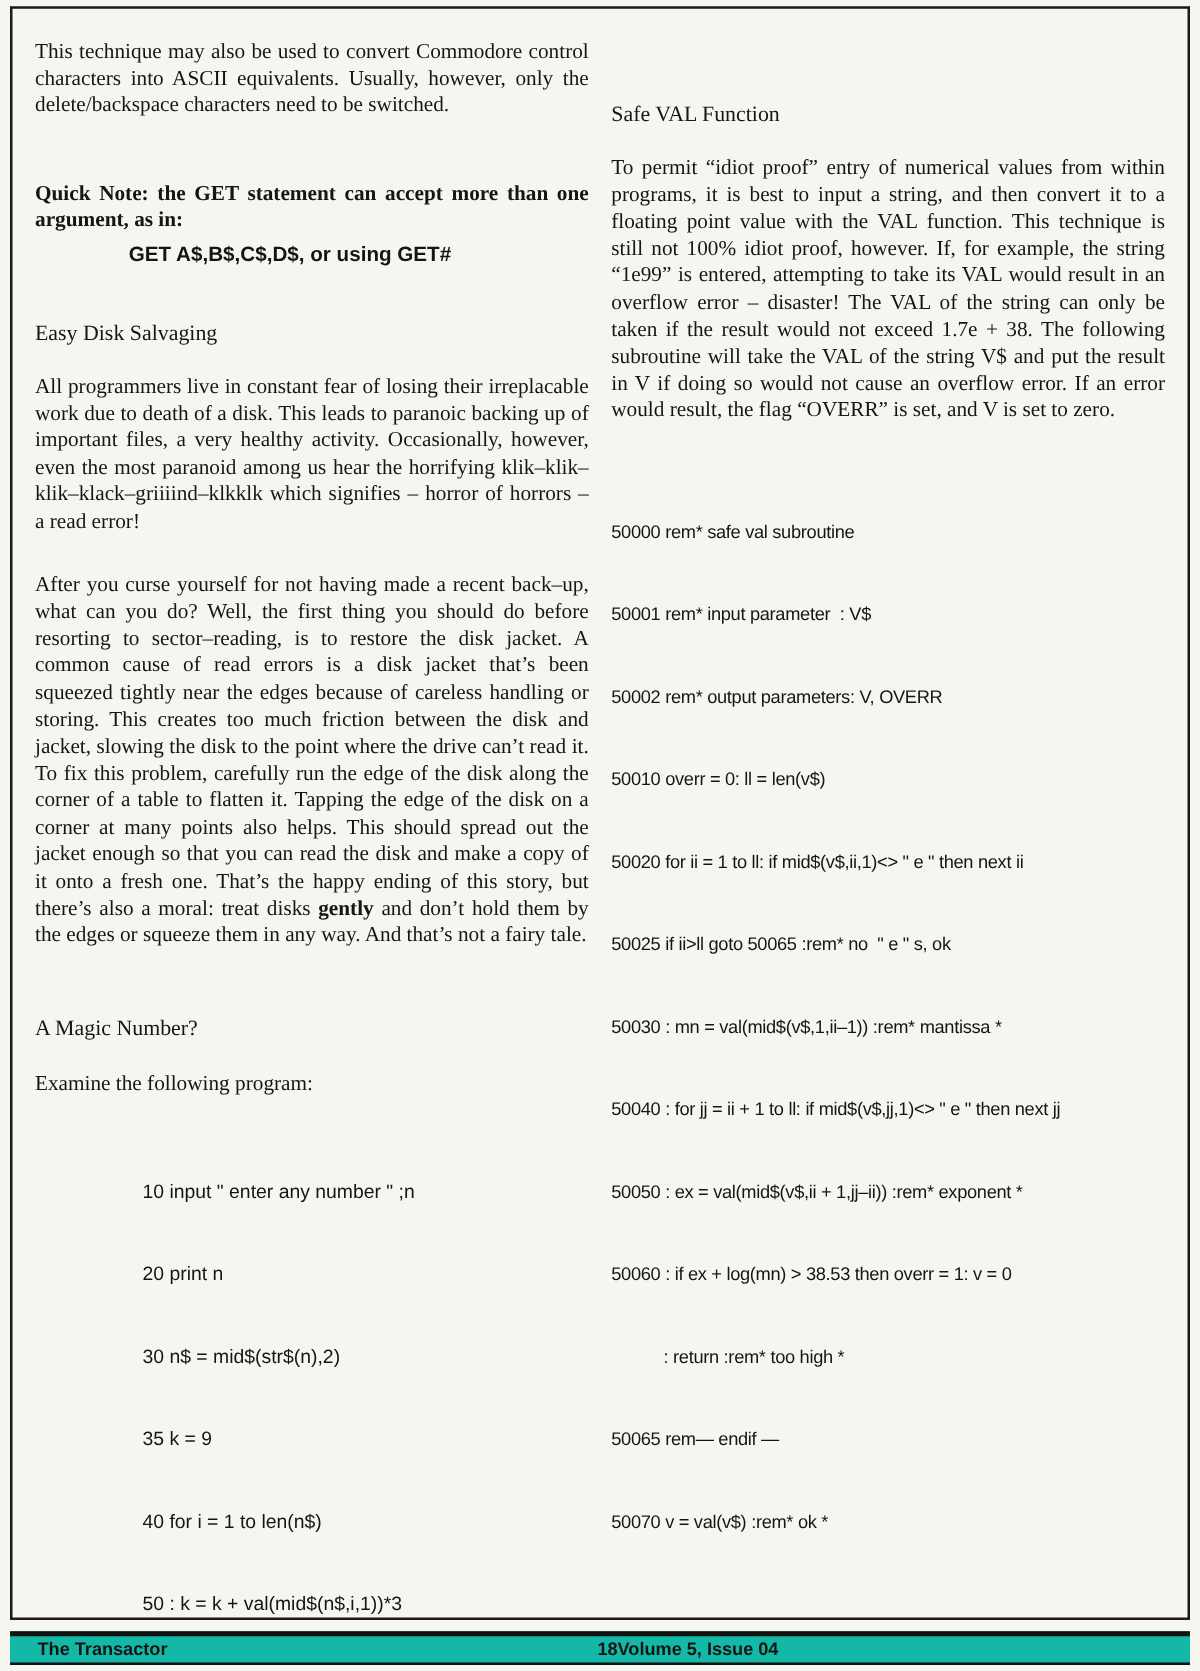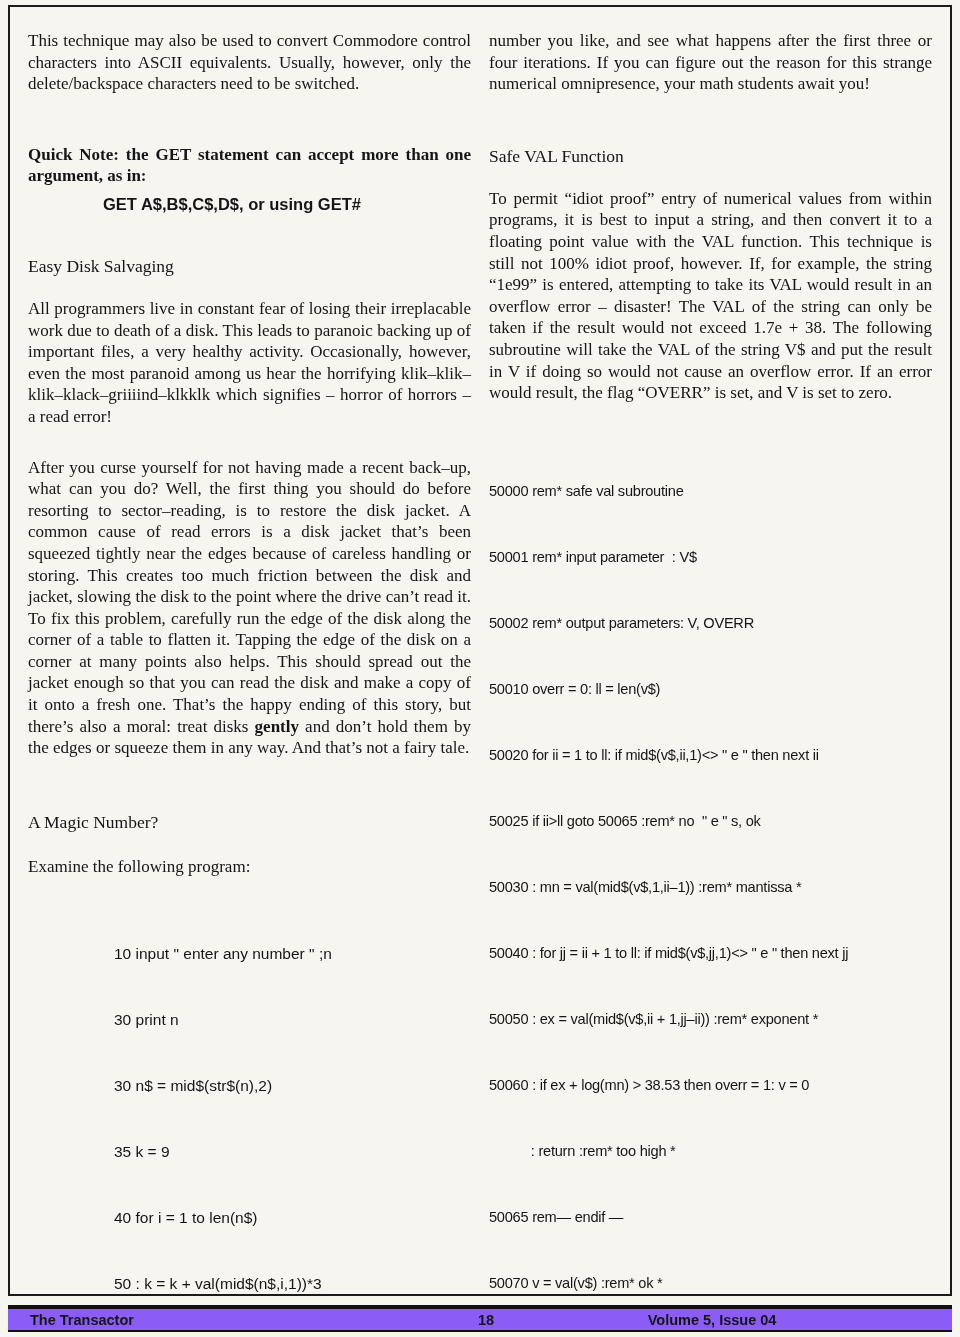--- a/index.html
+++ b/index.html
@@ -27,25 +27,25 @@
   .l-ep1{margin-top:21px;}
   .l-ep2{margin-top:29px;}
   .l-h2{margin-top:52px;}
   .l-ex{margin-top:23px;}
   .l-prog{margin-top:22px;margin-left:86px;}
   .r-h1{margin-top:50px;}
   .r-sv{margin-top:21px;}
   .r-code{margin-top:32px;}
   .footer{position:absolute;left:8px;top:1305px;width:944px;height:21px;
         border-top:4px solid #101010;border-bottom:2px solid #101010;
-        display:flex;align-items:center;background:#8b5cf6;
+        display:flex;align-items:center;background:#14b8a6;
         font-family:"Liberation Sans",sans-serif;font-weight:bold;font-size:14.5px;}
   .f-left{flex:1;padding-left:22px;}
   .f-center{flex:0 0 auto;margin-left:12px;}
-  .f-right{flex:1;text-align:center;padding-right:22px;}
+  .f-right{flex:1;text-align:left;padding-right:22px;}
 </style>
 </head>
 <body>
 
 <div class="page">
   <div class="page-border"></div>
 
   <div class="col col-left">
     <p class="para">This technique may also be used to convert Commodore control characters into ASCII equivalents. Usually, however, only the delete/backspace characters need to be switched.</p>
 
@@ -54,34 +54,33 @@
 
     <h3 class="head l-h1">Easy Disk Salvaging</h3>
     <p class="para l-ep1">All programmers live in constant fear of losing their irreplacable work due to death of a disk. This leads to paranoic backing up of important files, a very healthy activity. Occasionally, however, even the most paranoid among us hear the horrifying klik–klik–klik–klack–griiiind–klkklk which signifies – horror of horrors – a read error!</p>
     <p class="para l-ep2"><span>After you curse yourself for not having made a recent back–up, what can you do? Well, the first thing you should do before resorting to sector–reading, is to restore the disk jacket. A common cause of read errors is a disk jacket that’s been squeezed tightly near the edges because of careless handling or storing. This creates too much friction between the disk and jacket, slowing the disk to the point where the drive can’t read it. To fix this problem, carefully run the edge of the disk along the corner of a table to flatten it. Tapping the edge of the disk on a corner at many points also helps. This should spread out the jacket enough so that you can read the disk and make a copy of it onto a fresh one. That’s the happy ending of this story, but there’s also a moral: treat disks </span><b>gently</b><span> and don’t hold them by the edges or squeeze them in any way. And that’s not a fairy tale.</span></p>
 
     <h3 class="head l-h2">A Magic Number?</h3>
     <p class="para l-ex">Examine the following program:</p>
 
     <div class="codeblock program l-prog">
       <div class="code-line">10 input " enter any number " ;n</div>
-      <div class="code-line">30 print n</div>
+      <div class="code-line">20 print n</div>
       <div class="code-line">30 n$ = mid$(str$(n),2)</div>
       <div class="code-line">35 k = 9</div>
       <div class="code-line">40 for i = 1 to len(n$)</div>
       <div class="code-line">50 : k = k + val(mid$(n$,i,1))*3</div>
       
       
       
     </div>
 
   </div>
 
   <div class="col col-right">
-    <p class="para">number you like, and see what happens after the first three or four iterations. If you can figure out the reason for this strange numerical omnipresence, your math students await you!</p>
 
     <h3 class="head r-h1">Safe VAL Function</h3>
     <p class="para r-sv">To permit “idiot proof” entry of numerical values from within programs, it is best to input a string, and then convert it to a floating point value with the VAL function. This technique is still not 100% idiot proof, however. If, for example, the string “1e99” is entered, attempting to take its VAL would result in an overflow error – disaster! The VAL of the string can only be taken if the result would not exceed 1.7e + 38. The following subroutine will take the VAL of the string V$ and put the result in V if doing so would not cause an overflow error. If an error would result, the flag “OVERR” is set, and V is set to zero.</p>
 
     <div class="codeblock subroutine r-code">
       <div class="code-line">50000 rem* safe val subroutine</div>
       <div class="code-line">50001 rem* input parameter  : V$</div>
       <div class="code-line">50002 rem* output parameters: V, OVERR</div>
       <div class="code-line">50010 overr = 0: ll = len(v$)</div>
       <div class="code-line">50020 for ii = 1 to ll: if mid$(v$,ii,1)&lt;&gt; " e " then next ii</div>

